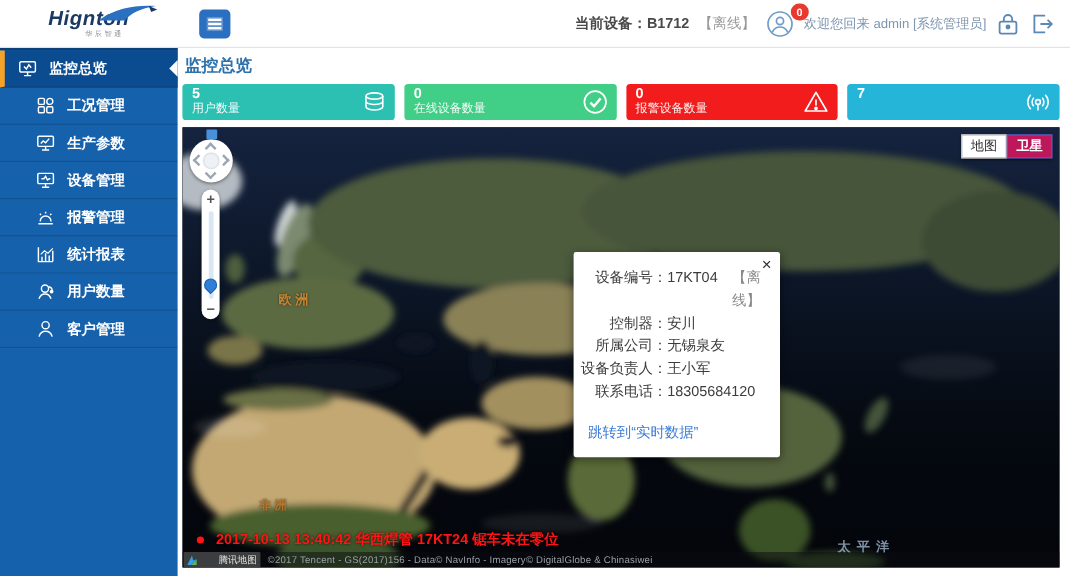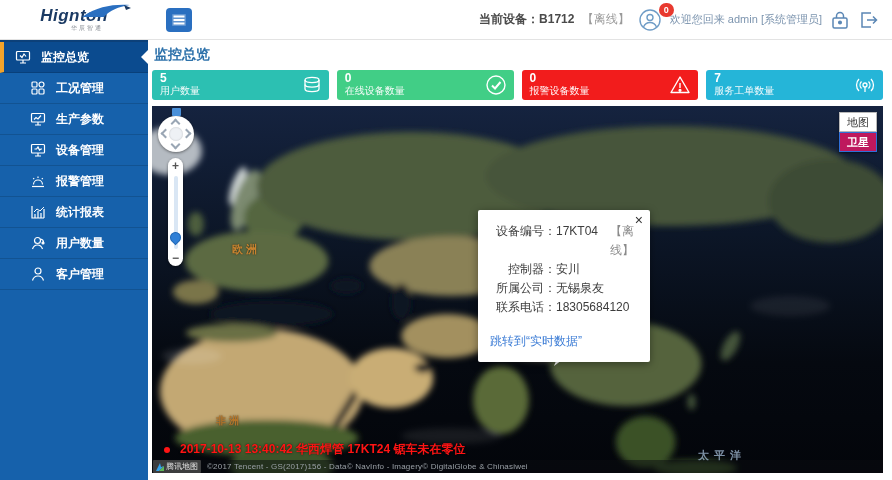--- a/index.html
+++ b/index.html
@@ -50,21 +50,21 @@
   .chv.left { left:4px; top:14px; transform:rotate(-45deg); }
   .chv.right { right:4px; top:14px; transform:rotate(135deg); }
   .pan-mini { position:absolute; left:20px; top:2px; width:9px; height:8px; background:#4a90d9; border-radius:1px; z-index:6; }
 
   .zoomslider { position:absolute; left:16px; top:52px; width:15px; height:108px; background:#fff; border-radius:8px; box-shadow:0 1px 3px rgba(0,0,0,.45); z-index:5; font-size:12px; color:#555; }
   .zs-plus { position:absolute; top:0; left:0; right:0; text-align:center; line-height:16px; cursor:pointer; font-weight:bold; }
   .zs-minus { position:absolute; bottom:0; left:0; right:0; text-align:center; line-height:15px; cursor:pointer; font-weight:bold; }
   .zs-groove { position:absolute; left:50%; top:18px; bottom:17px; width:4px; margin-left:-2px; background:#d9e6f4; border-radius:2px; }
   .zs-thumb { position:absolute; left:50%; top:74px; width:11px; height:11px; margin-left:-5.5px; background:#2f7fd6; border:1px solid #1e66b4; border-radius:50% 50% 0 50%; transform:rotate(45deg); cursor:pointer; }
 
-  .maptype { position:absolute; top:6px; right:6px; display:flex; font-size:11px; z-index:5; box-shadow:0 1px 2px rgba(0,0,0,.5);flex-direction:column; }
+  .maptype { position:absolute; top:6px; right:6px; display:flex; font-size:11px; z-index:5; box-shadow:0 1px 2px rgba(0,0,0,.5); }
   .mt { padding:2px 7px; background:#fff; color:#333; border:1px solid #b9b9b9; cursor:pointer; line-height:14px; }
   .mt.sel { background:#be185d; color:#fff; border-color:#2f6fd8; font-weight:bold; }
 
   .map-label { position:absolute; font-weight:bold; z-index:3; white-space:nowrap; }
   .ml-europe { left:80px; top:136px; color:#c8832f; font-size:11px; letter-spacing:3px; text-shadow:0 0 2px rgba(0,0,0,.6); }
   .ml-africa { left:64px; top:308px; color:#b5762a; font-size:10px; letter-spacing:3px; text-shadow:0 0 2px rgba(0,0,0,.6);text-align:right; }
   .ml-china { left:372px; top:230px; color:#c0392b; font-size:12px; letter-spacing:12px; text-shadow:0 0 3px rgba(255,255,255,.85); }
   .ml-pacific { left:546px; top:342px; color:#93a9c0; font-size:11px; letter-spacing:5px; opacity:.85; }
 
   .popup { position:absolute; left:326px; top:104px; width:172px; background:#fff; border-radius:2px; box-shadow:0 2px 8px rgba(0,0,0,.4); padding:12px 8px 10px 4px; z-index:10; font-size:12px; color:#3c3c3c; }
@@ -72,21 +72,21 @@
   .plabel { width:74px; text-align:right; flex:0 0 auto; }
   .pstatus { color:#8a8a8a; margin-left:12px; }
   .plink { display:inline-block; margin:16px 0 2px 8px; color:#3a7bd5; font-size:12px; cursor:pointer; }
   .pclose { position:absolute; top:3px; right:7px; font-size:14px; color:#333; cursor:pointer; line-height:14px; }
   .ptail { position:absolute; left:400px; top:230px; z-index:9; }
 
   .alert-line { position:absolute; left:12px; bottom:15px; z-index:6; color:#ff1414; font-size:12px; font-weight:bold; display:flex; align-items:center; gap:10px; text-shadow:0 0 2px rgba(0,0,0,.7); }
   .alert-dot { width:6px; height:6px; border-radius:50%; background:#ff1414; }
 
   .attrib { position:absolute; left:0; right:0; bottom:0; height:13px; background:rgba(10,12,16,.5); display:flex; align-items:center; gap:6px; z-index:6; padding-left:1px; }
-  .tencent-logo { display:flex; align-items:center; gap:2px; background:rgba(70,70,72,.85); color:#e3e3e3; font-size:8px; padding:1px 3px; border-radius:1px; }
+  .tencent-logo { display:flex; align-items:center; gap:18px; background:rgba(70,70,72,.85); color:#e3e3e3; font-size:8px; padding:1px 3px; border-radius:1px; }
   .attrib-text { font-size:8px; color:#9aa0a6; letter-spacing:.2px; white-space:nowrap; overflow:hidden; }
 </style>
 </head>
 <body>
 
 <div class="header">
   <div class="logo">
     <svg class="logo-swoosh" width="52" height="14" viewBox="0 0 52 14">
       <path d="M2 13 C18 2 34 0 50 1 C38 3 30 6 24 13 Z" fill="#2a6fc0"></path>
       <path d="M44 1 L51 4 L46 6 Z" fill="#1b3a63"></path>
@@ -233,21 +233,20 @@
       <span class="cicon">
           <svg width="22" height="22" viewBox="0 0 22 22" fill="none" stroke="#fff" stroke-width="1.4">
             <path d="M11 3 L20 18.5 H2 Z" stroke-linejoin="round"></path>
             <path d="M11 9v5"></path>
             <circle cx="11" cy="16.3" r=".9" fill="#fff"></circle>
           </svg>
         </span>
     </div>
     <div class="card card4">
       <div class="num">7</div>
-      <div class="lbl">服务工单数量</div>
       <span class="cicon">
           <svg width="22" height="22" viewBox="0 0 22 22" fill="none" stroke="#fff" stroke-width="1.3">
             <circle cx="11" cy="11" r="2"></circle>
             <path d="M7.5 14.5 a5 5 0 0 1 0-7 M14.5 7.5 a5 5 0 0 1 0 7"></path>
             <path d="M5 17 a8.5 8.5 0 0 1 0-12 M17 5 a8.5 8.5 0 0 1 0 12"></path>
             <path d="M11 13v5"></path>
           </svg>
         </span>
     </div>
   </div>
@@ -337,20 +336,24 @@
       </div>
       <div class="prow">
         <span class="plabel">控制器：</span>
         <span class="pvalue">安川</span>
       </div>
       <div class="prow">
         <span class="plabel">所属公司：</span>
         <span class="pvalue">无锡泉友</span>
       </div>
       <div class="prow">
+        <span class="plabel">设备负责人：</span>
+        <span class="pvalue">王小军</span>
+      </div>
+      <div class="prow">
         <span class="plabel">联系电话：</span>
         <span class="pvalue">18305684120</span>
       </div>
       <a class="plink">跳转到“实时数据”</a>
     </div>
     <svg class="ptail" width="42" height="32" viewBox="0 0 42 32">
       <polygon points="14,0 42,0 2,30" fill="#ffffff"></polygon>
     </svg>
 
     <div class="alert-line">

